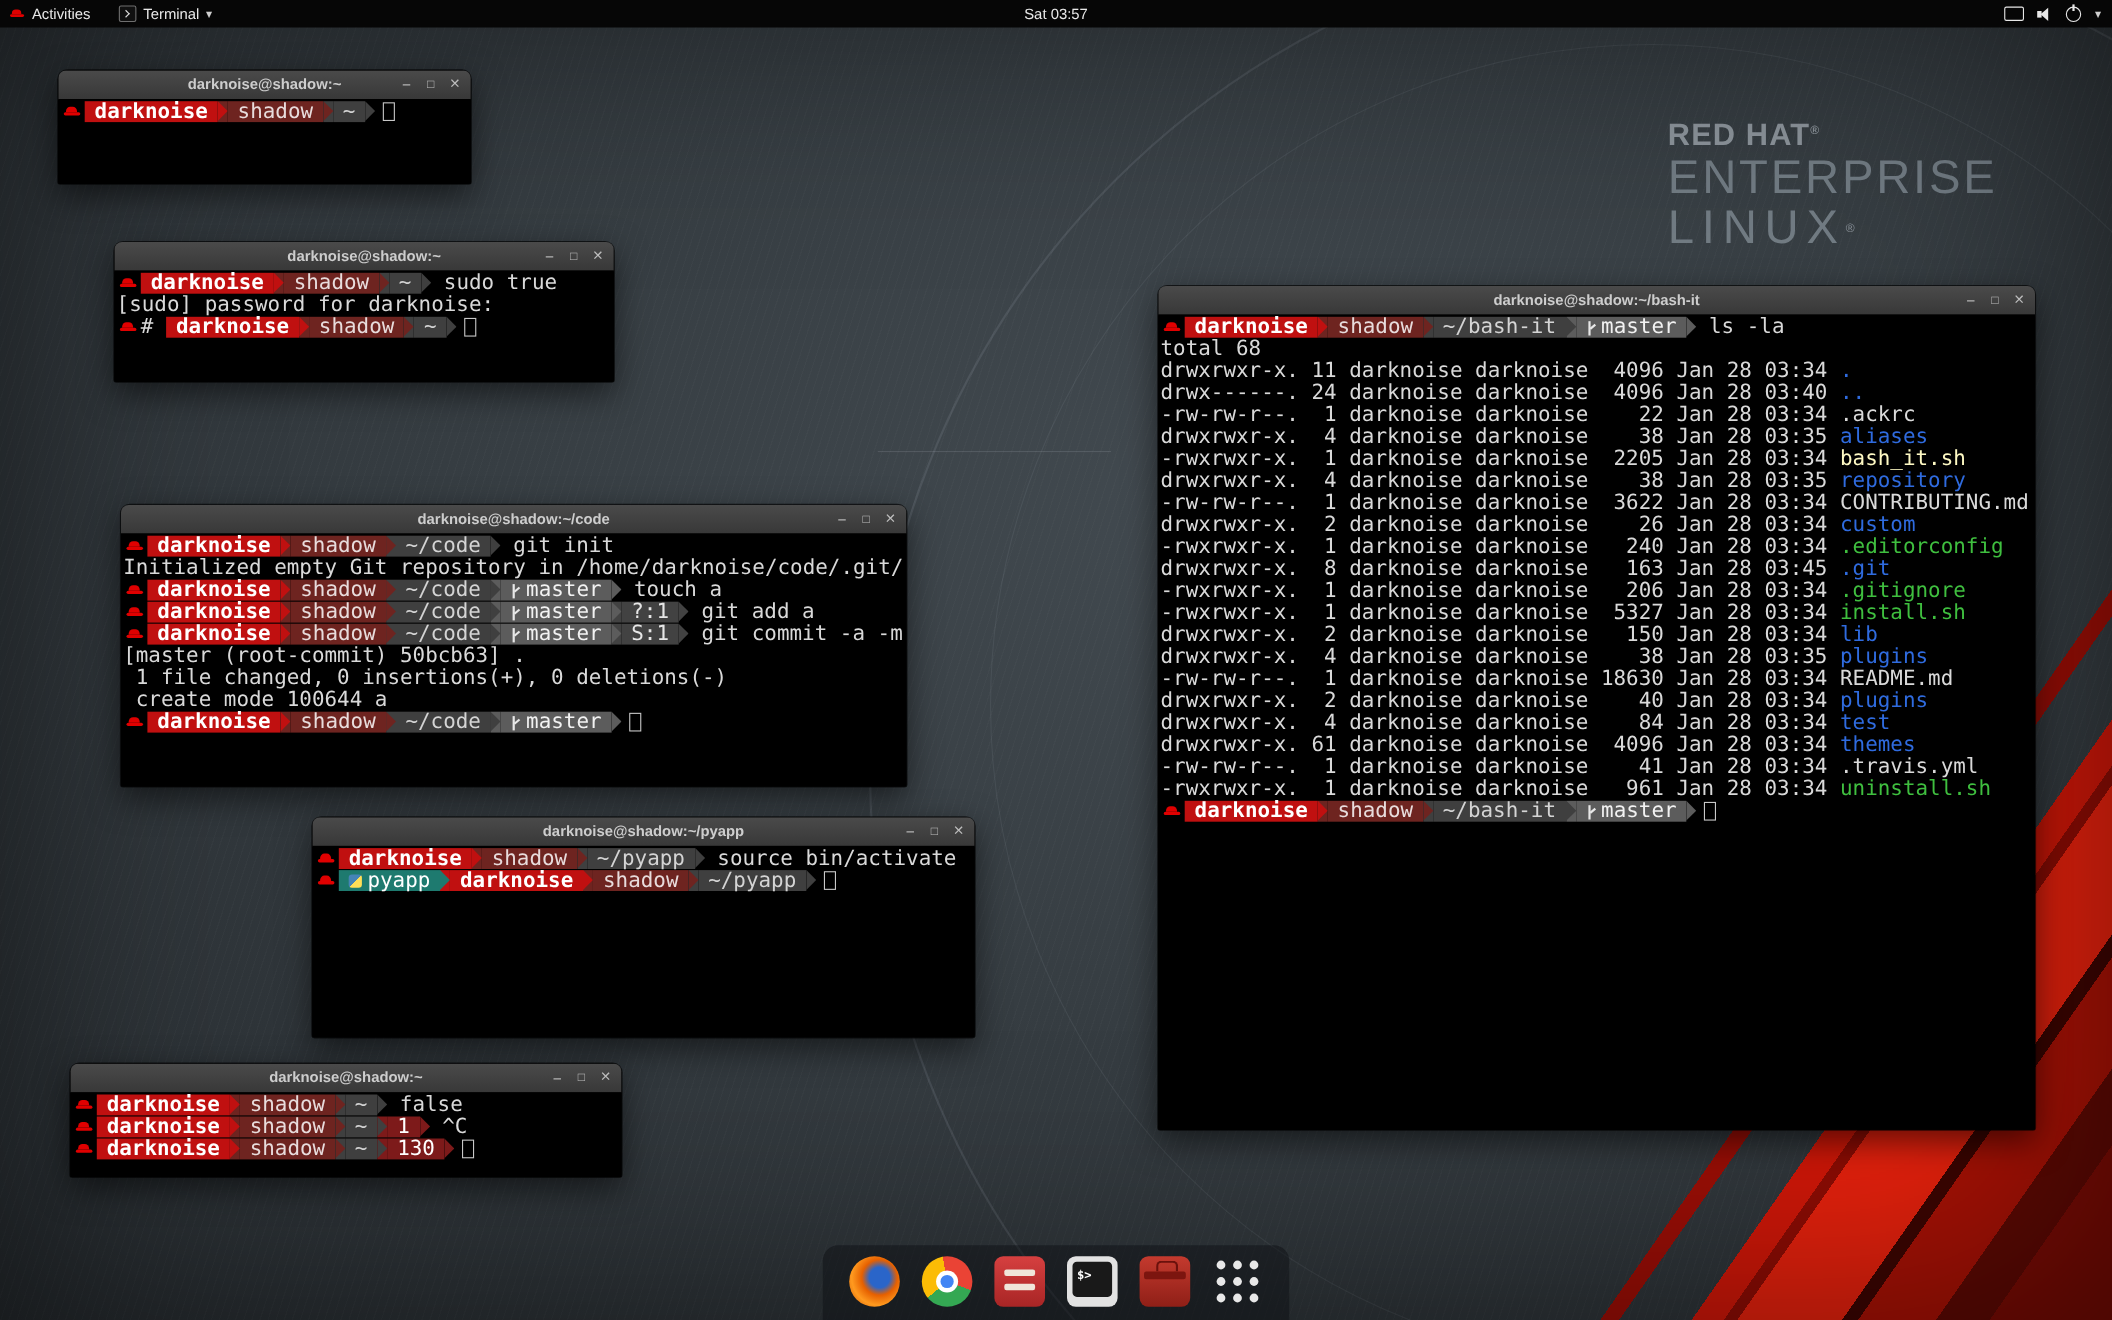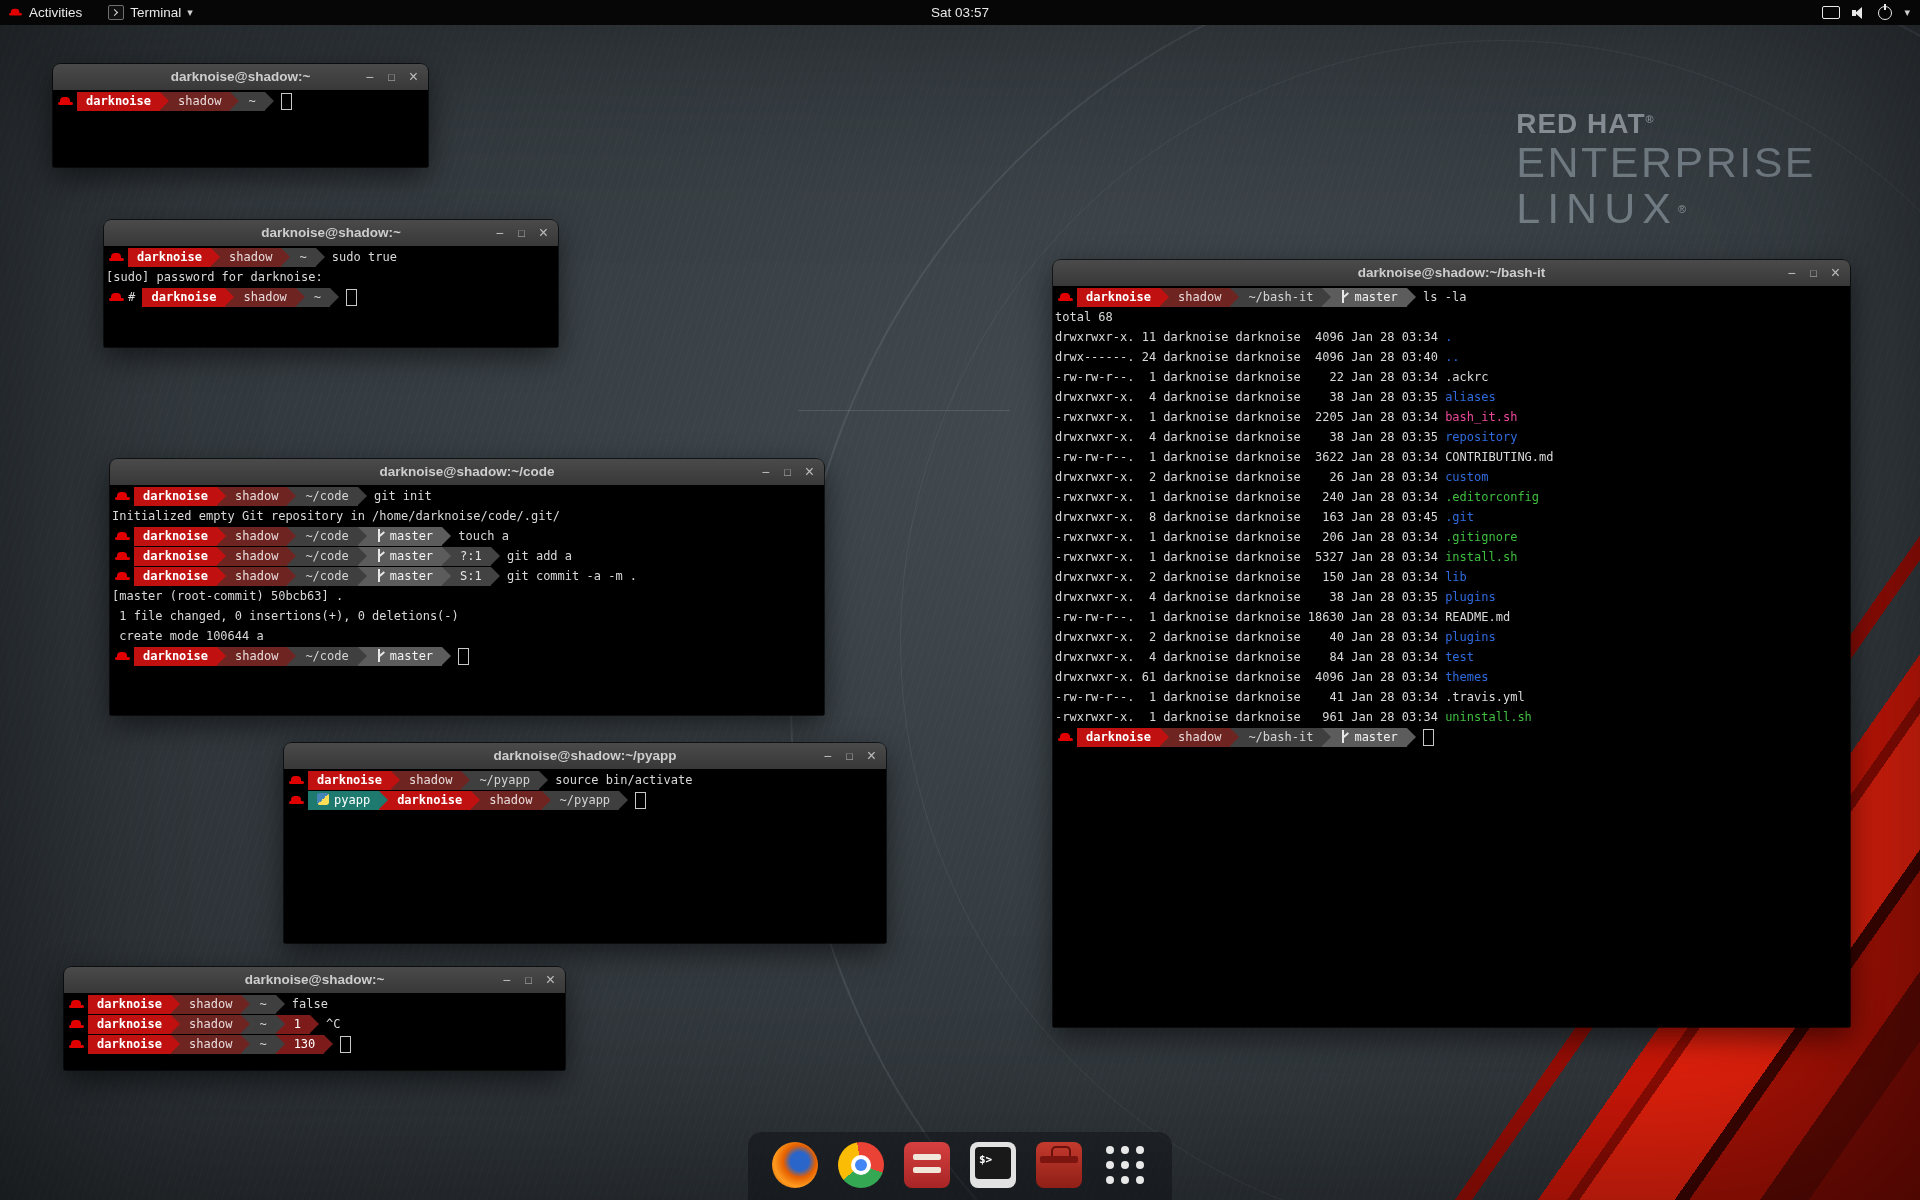--- a/index.html
+++ b/index.html
@@ -55,21 +55,21 @@
     box-shadow:0 10px 30px rgba(0,0,0,.55), 0 0 0 1px rgba(0,0,0,.65);}
   .tbar{position:absolute;top:0;left:0;right:0;height:26px;border-radius:7px 7px 0 0;
     background:linear-gradient(#4a4a4a,#383838);border-bottom:1px solid #222;}
   .ttl{position:absolute;left:0;right:0;text-align:center;line-height:26px;font-weight:bold;font-size:13.5px;color:#cdcdcd;}
   .wbtns{position:absolute;right:5px;top:0;height:26px;display:flex;align-items:center;gap:3px;z-index:2;}
   .wbtn{width:19px;text-align:center;color:#bdbdbd;cursor:default;}
   .wb-min{font-size:14px;}
   .wb-max{font-size:11px;}
   .wb-close{font-size:16px;}
   .tcontent{position:absolute;top:26px;left:0;right:0;bottom:0;background:#000;padding:2px 0 0 2px;overflow:hidden;
-    font-family:"DejaVu Sans Mono",monospace;font-size:12px;}
+    font-family:"DejaVu Sans Mono",monospace;font-size:19px;}
   .tline{height:20px;line-height:19px;white-space:pre;color:#d9d9d9;}
   .pseg{display:inline-block;height:19px;line-height:19px;padding:0 9px;vertical-align:top;}
   .pa{display:inline-block;width:9px;height:19px;vertical-align:top;position:relative;overflow:hidden;}
   .pa i{position:absolute;left:0;top:0;width:0;height:0;border-top:9.5px solid transparent;border-bottom:9.5px solid transparent;border-left:9px solid #000;}
   .ttext{vertical-align:top;display:inline-block;height:19px;line-height:19px;}
   .cur{display:inline-block;width:9px;height:15px;border:1.5px solid #c8c8c8;margin-left:7px;margin-top:1px;vertical-align:top;}
   .mi{display:inline-block;vertical-align:-2px;margin-right:5px;}
   .mi-branch{width:9px;height:13px;position:relative;vertical-align:-2px;}
   .mi-branch::before{content:"";position:absolute;left:2px;top:0;width:2px;height:13px;background:#e8e8e8;}
   .mi-branch::after{content:"";position:absolute;left:3px;top:4px;width:6px;height:2px;background:#e8e8e8;transform:rotate(-40deg);}
@@ -200,21 +200,21 @@
             <span class="wbtn wb-close">×</span>
           </div>
         </div>
         <div class="tcontent">
           <div class="tline"><span class="rh"></span><span class="pseg" style="background: rgb(192, 16, 16); color: rgb(255, 255, 255); font-weight: bold;">darknoise</span><span class="pa" style="background: rgb(110, 36, 32);"><i style="border-left-color: rgb(192, 16, 16);"></i></span><span class="pseg" style="background: rgb(110, 36, 32); color: rgb(232, 220, 220);">shadow</span><span class="pa" style="background: rgb(63, 63, 63);"><i style="border-left-color: rgb(110, 36, 32);"></i></span><span class="pseg" style="background: rgb(63, 63, 63); color: rgb(212, 212, 212);">~/bash-it</span><span class="pa" style="background: rgb(92, 92, 92);"><i style="border-left-color: rgb(63, 63, 63);"></i></span><span class="pseg" style="background: rgb(92, 92, 92); color: rgb(242, 242, 242);"><span class="mi mi-branch"></span>master</span><span class="pa"><i style="border-left-color: rgb(92, 92, 92);"></i></span><span class="ttext"> ls -la</span></div>
           <div class="tline"><span class="ttext">total 68</span></div>
           <div class="tline"><span class="ttext">drwxrwxr-x. 11 darknoise darknoise  4096 Jan 28 03:34 </span><span class="ttext" style="color: rgb(47, 107, 223);">.</span></div>
           <div class="tline"><span class="ttext">drwx------. 24 darknoise darknoise  4096 Jan 28 03:40 </span><span class="ttext" style="color: rgb(47, 107, 223);">..</span></div>
           <div class="tline"><span class="ttext">-rw-rw-r--.  1 darknoise darknoise    22 Jan 28 03:34 </span><span class="ttext">.ackrc</span></div>
           <div class="tline"><span class="ttext">drwxrwxr-x.  4 darknoise darknoise    38 Jan 28 03:35 </span><span class="ttext" style="color: rgb(47, 107, 223);">aliases</span></div>
-          <div class="tline"><span class="ttext">-rwxrwxr-x.  1 darknoise darknoise  2205 Jan 28 03:34 </span><span class="ttext" style="color: #ec4899;">bash_it.sh</span></div>
+          <div class="tline"><span class="ttext">-rwxrwxr-x.  1 darknoise darknoise  2205 Jan 28 03:34 </span><span class="ttext" style="color: #fef9c3;">bash_it.sh</span></div>
           <div class="tline"><span class="ttext">drwxrwxr-x.  4 darknoise darknoise    38 Jan 28 03:35 </span><span class="ttext" style="color: rgb(47, 107, 223);">repository</span></div>
           <div class="tline"><span class="ttext">-rw-rw-r--.  1 darknoise darknoise  3622 Jan 28 03:34 </span><span class="ttext">CONTRIBUTING.md</span></div>
           <div class="tline"><span class="ttext">drwxrwxr-x.  2 darknoise darknoise    26 Jan 28 03:34 </span><span class="ttext" style="color: rgb(47, 107, 223);">custom</span></div>
           <div class="tline"><span class="ttext">-rwxrwxr-x.  1 darknoise darknoise   240 Jan 28 03:34 </span><span class="ttext" style="color: rgb(63, 191, 63);">.editorconfig</span></div>
           <div class="tline"><span class="ttext">drwxrwxr-x.  8 darknoise darknoise   163 Jan 28 03:45 </span><span class="ttext" style="color: rgb(47, 107, 223);">.git</span></div>
           <div class="tline"><span class="ttext">-rwxrwxr-x.  1 darknoise darknoise   206 Jan 28 03:34 </span><span class="ttext" style="color: rgb(63, 191, 63);">.gitignore</span></div>
           <div class="tline"><span class="ttext">-rwxrwxr-x.  1 darknoise darknoise  5327 Jan 28 03:34 </span><span class="ttext" style="color: rgb(63, 191, 63);">install.sh</span></div>
           <div class="tline"><span class="ttext">drwxrwxr-x.  2 darknoise darknoise   150 Jan 28 03:34 </span><span class="ttext" style="color: rgb(47, 107, 223);">lib</span></div>
           <div class="tline"><span class="ttext">drwxrwxr-x.  4 darknoise darknoise    38 Jan 28 03:35 </span><span class="ttext" style="color: rgb(47, 107, 223);">plugins</span></div>
           <div class="tline"><span class="ttext">-rw-rw-r--.  1 darknoise darknoise 18630 Jan 28 03:34 </span><span class="ttext">README.md</span></div>

